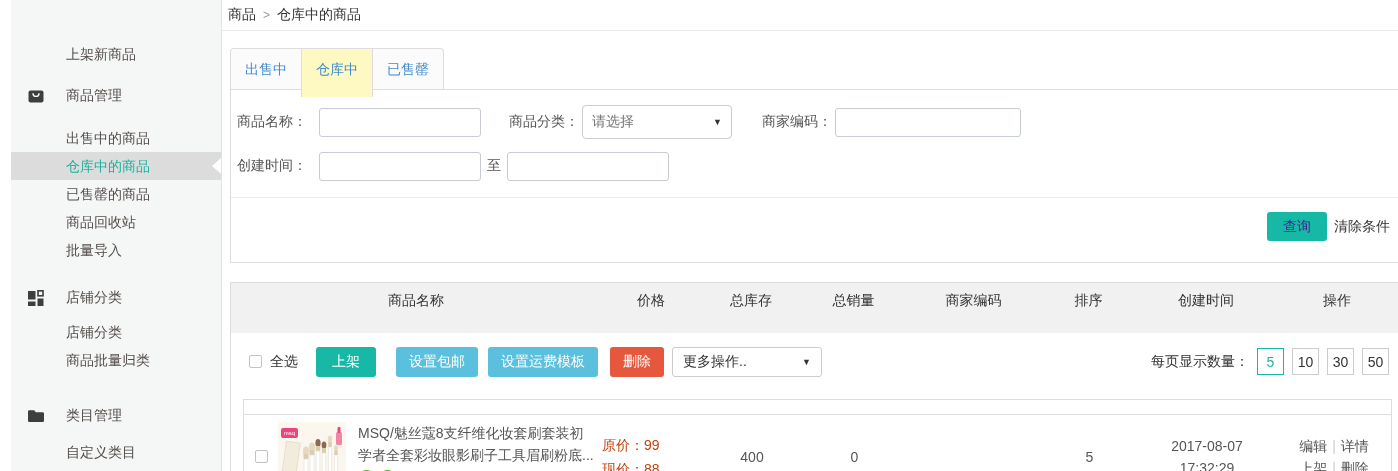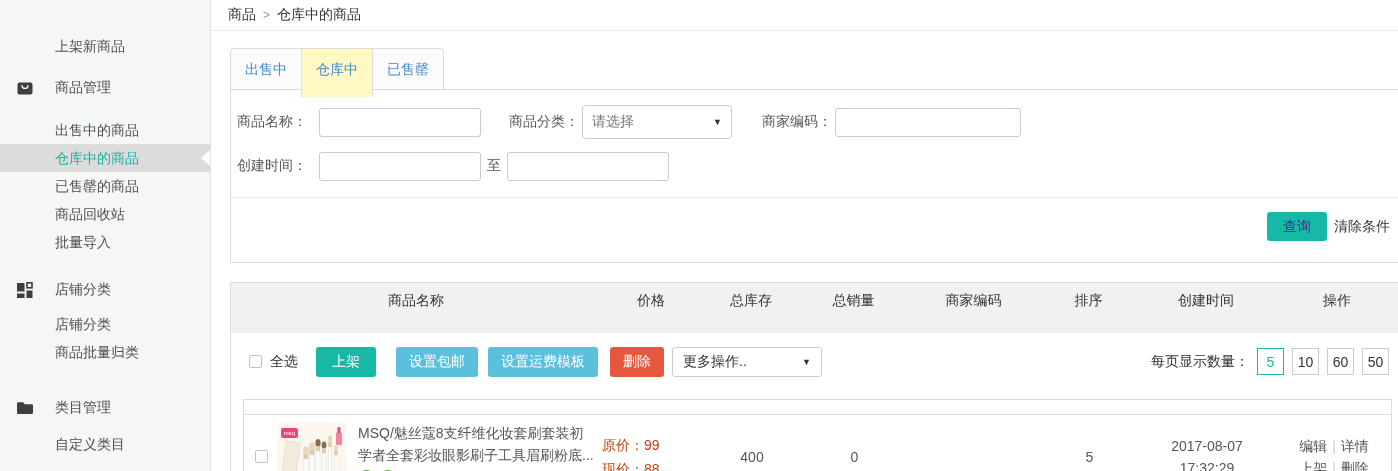--- a/index.html
+++ b/index.html
@@ -4,22 +4,22 @@
 <style>
   * { box-sizing: border-box; }
   html,body { margin:0; padding:0; }
   body {
     width:1398px; height:471px; overflow:hidden; position:relative;
     background:#fff; color:#333;
     font-family:"Liberation Sans","DejaVu Sans",sans-serif; font-size:14px;
   }
 
   
-  .sidebar { position:absolute; left:0; top:0; width:211px; height:471px;
-    background:#f5f6f6; border-right:1px solid #e4e4e4; padding-top:32px; }
+  .sidebar { position:absolute; left:11px; top:0; width:211px; height:471px;
+    background:#f5f6f6; border-right:1px solid #e4e4e4; padding-top:40px; }
   .side-item { position:relative; height:28px; line-height:28px; font-size:14px;
     color:#544f4b; padding-left:55px; cursor:pointer; white-space:nowrap; }
   .side-item.active { background:#dcdcdc; color:#1cb2a0; }
   .active-arrow { position:absolute; right:0; top:50%; margin-top:-8px; width:0; height:0;
     border-top:8px solid transparent; border-bottom:8px solid transparent; border-right:9px solid #fff; }
   .side-group { display:flex; align-items:center; height:28px; margin:14px 0;
     font-size:14px; color:#544f4b; cursor:pointer; }
   .side-group.g2 { margin-top:20px; margin-bottom:6px; }
   .side-group.g3 { margin-top:28px; margin-bottom:8px;text-align:right; }
   .g-icon { width:18px; height:18px; margin-left:16px; margin-right:21px; flex:none; }
@@ -226,21 +226,21 @@
         <button class="tb-btn btn-blue2">设置运费模板</button>
         <button class="tb-btn btn-red">删除</button>
         <div class="more-select">
           <span>更多操作..</span>
           <span class="chevron">▼</span>
         </div>
         <div class="page-sizes">
           <span>每页显示数量：</span>
           <span class="ps-box selected">5</span>
           <span class="ps-box">10</span>
-          <span class="ps-box">60</span>
+          <span class="ps-box">30</span>
           <span class="ps-box">50</span>
         </div>
       </div>
 
       <div class="row-box">
         <div class="row-strip"></div>
         <div class="row-body">
 
           <div class="c-check">
             <span class="checkbox"></span>

